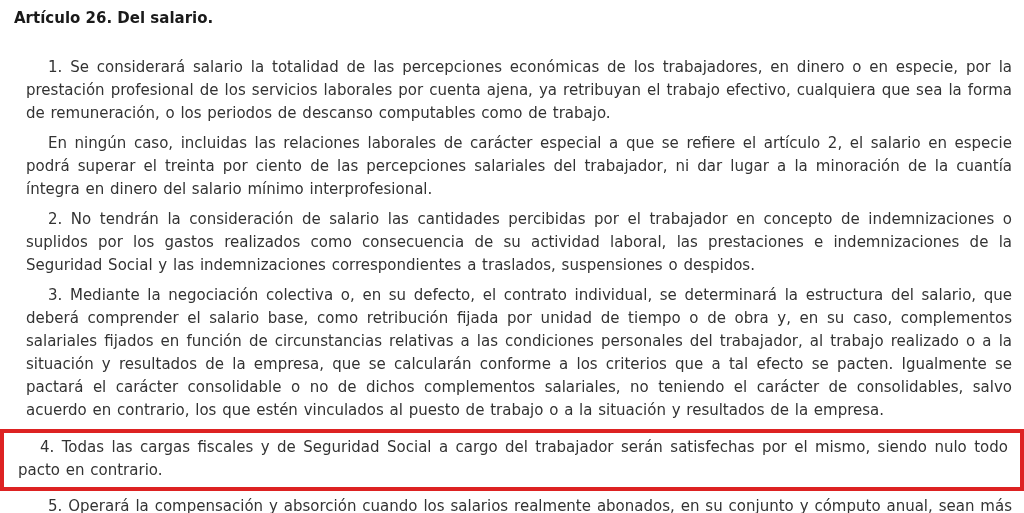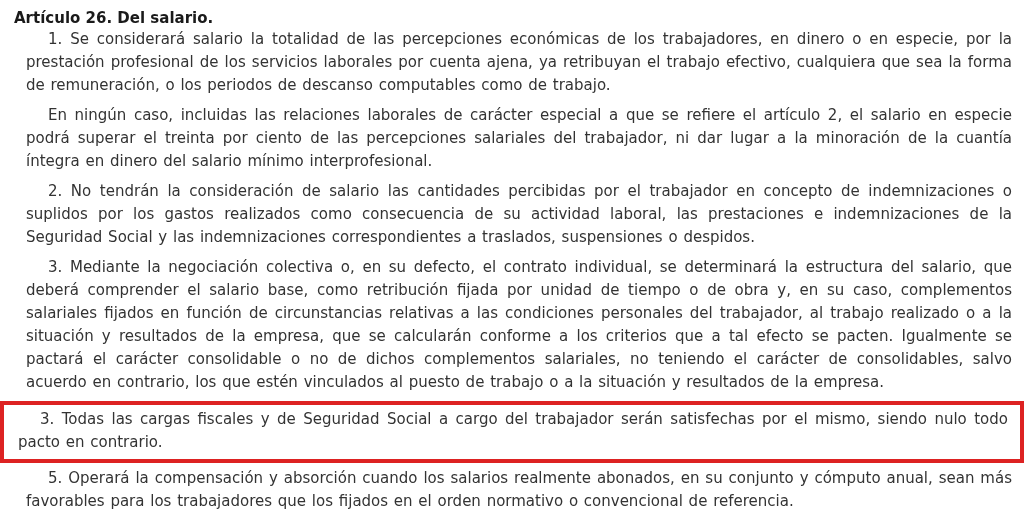--- a/index.html
+++ b/index.html
@@ -15,21 +15,21 @@
     background: #ffffff;
     color: #333333;
     font-family: "DejaVu Sans", "Liberation Sans", sans-serif;
     padding: 8px 12px 0 14px;
     overflow: hidden;
   }
   .article-title {
     font-size: 15px;
     font-weight: bold;
     color: #1a1a1a;
-    margin: 0 0 0 0;
+    margin: 0 0 28px 0;
     line-height: 20px;
   }
   .para {
     font-size: 15px;
     line-height: 23px;
     text-align: justify;
     text-indent: 22px;
     margin: 0 0 7px 12px;
     word-spacing: 1px;
   }
@@ -51,18 +51,18 @@
 
   <p class="para">1. Se considerará salario la totalidad de las percepciones económicas de los trabajadores, en dinero o en especie, por la prestación profesional de los servicios laborales por cuenta ajena, ya retribuyan el trabajo efectivo, cualquiera que sea la forma de remuneración, o los periodos de descanso computables como de trabajo.</p>
 
   <p class="para">En ningún caso, incluidas las relaciones laborales de carácter especial a que se refiere el artículo 2, el salario en especie podrá superar el treinta por ciento de las percepciones salariales del trabajador, ni dar lugar a la minoración de la cuantía íntegra en dinero del salario mínimo interprofesional.</p>
 
   <p class="para">2. No tendrán la consideración de salario las cantidades percibidas por el trabajador en concepto de indemnizaciones o suplidos por los gastos realizados como consecuencia de su actividad laboral, las prestaciones e indemnizaciones de la Seguridad Social y las indemnizaciones correspondientes a traslados, suspensiones o despidos.</p>
 
   <p class="para">3. Mediante la negociación colectiva o, en su defecto, el contrato individual, se determinará la estructura del salario, que deberá comprender el salario base, como retribución fijada por unidad de tiempo o de obra y, en su caso, complementos salariales fijados en función de circunstancias relativas a las condiciones personales del trabajador, al trabajo realizado o a la situación y resultados de la empresa, que se calcularán conforme a los criterios que a tal efecto se pacten. Igualmente se pactará el carácter consolidable o no de dichos complementos salariales, no teniendo el carácter de consolidables, salvo acuerdo en contrario, los que estén vinculados al puesto de trabajo o a la situación y resultados de la empresa.</p>
 
   <div class="highlight-box">
-    <p class="para">3. Todas las cargas fiscales y de Seguridad Social a cargo del trabajador serán satisfechas por el mismo, siendo nulo todo pacto en contrario.</p>
+    <p class="para">4. Todas las cargas fiscales y de Seguridad Social a cargo del trabajador serán satisfechas por el mismo, siendo nulo todo pacto en contrario.</p>
   </div>
 
   <p class="para">5. Operará la compensación y absorción cuando los salarios realmente abonados, en su conjunto y cómputo anual, sean más favorables para los trabajadores que los fijados en el orden normativo o convencional de referencia.</p>
 
 </div>
 
 </body></html>

